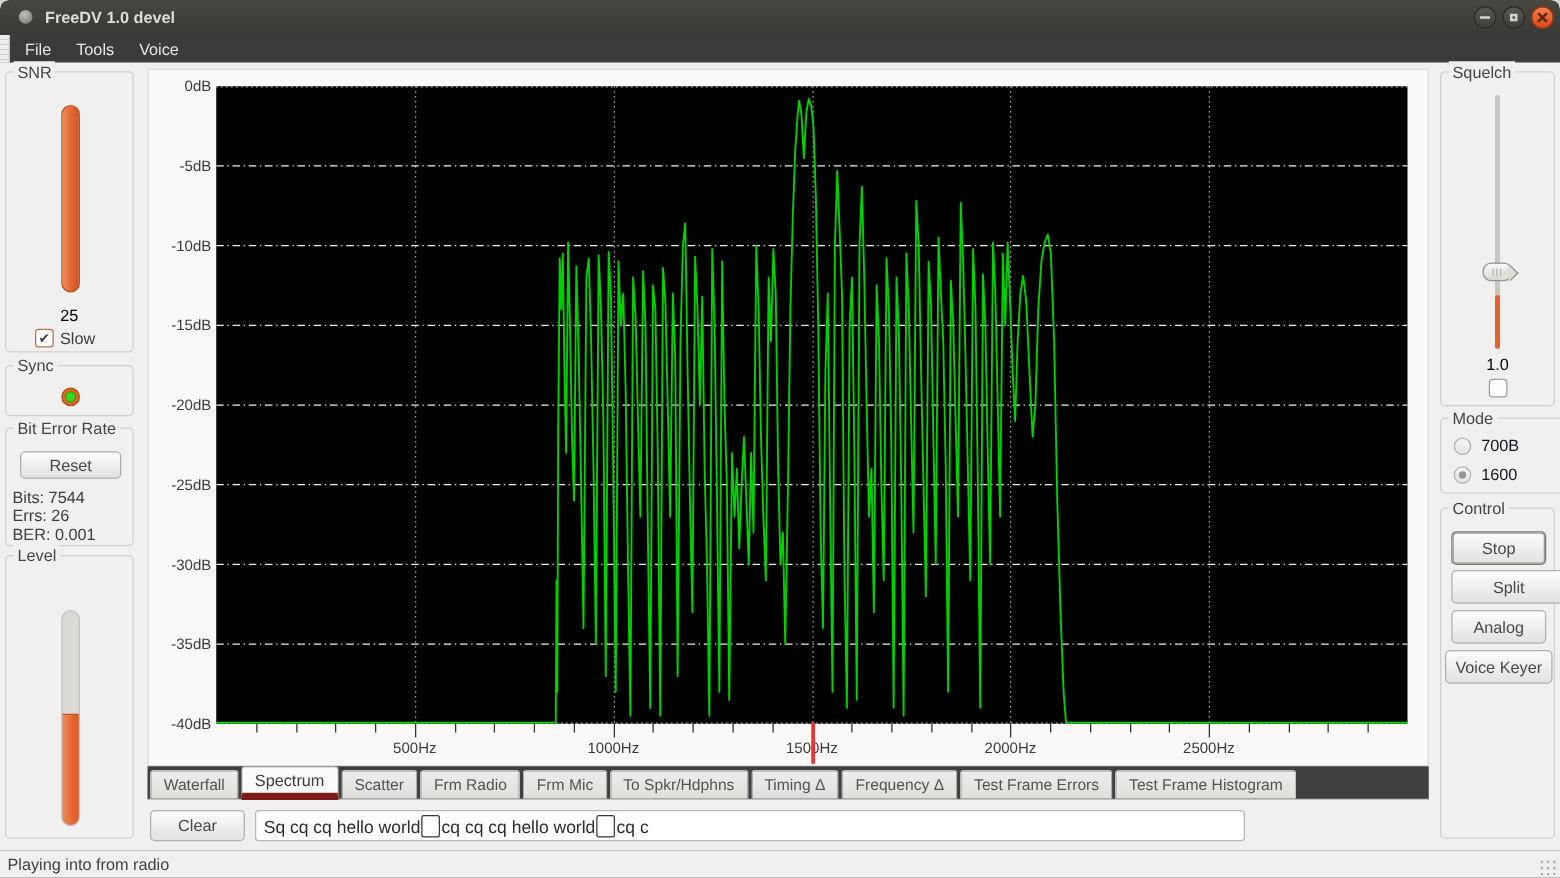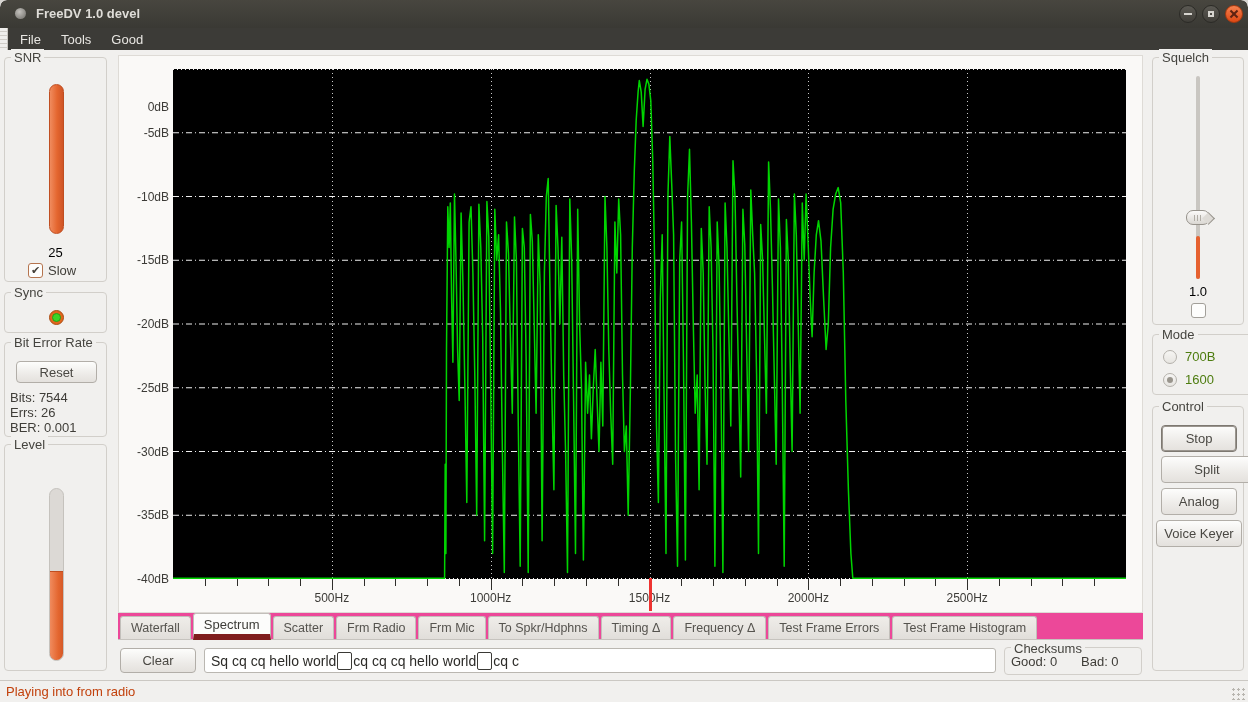--- a/index.html
+++ b/index.html
@@ -60,32 +60,32 @@
        background:linear-gradient(#fdfdfc,#edebe8 60%,#e4e1dd);border:1px solid #b2aea8;
        border-radius:4px;box-sizing:border-box;cursor:default;}
   .btn.active{border-color:#7d7871;box-shadow:inset 0 0 0 1px #9a958e;}
   .ctl-btn{position:absolute;}
   .reset-btn{position:absolute;left:11px;top:18px;width:81px;height:22px;}
   .ber-line{position:absolute;left:5px;font-size:13px;color:#3f3d38;}
   .radio-row{position:absolute;left:10px;display:flex;align-items:center;gap:8px;}
   .radio{width:14px;height:14px;border-radius:50%;background:linear-gradient(#f6f5f3,#e7e5e1);
          border:1px solid #b4b1ab;box-sizing:border-box;display:flex;align-items:center;justify-content:center;}
   .radio .dot{width:6px;height:6px;border-radius:50%;background:#99958d;}
-  .radio-label{font-size:13px;color:#4d7c0f;}
+  .radio-label{font-size:13px;color:#0f172a;}
   
   .plot-panel{position:absolute;left:118px;top:55px;width:1025px;height:558px;background:#faf9f7;
               border:1px solid #dedbd6;box-sizing:border-box;}
   #spec-svg{position:absolute;left:54px;top:13px;width:953px;height:510px;background:#000;display:block;}
   .ylabel{position:absolute;left:2px;width:48px;text-align:right;font-size:12px;color:#3c3b37;}
   .xtick{position:absolute;width:1px;background:#2f2e2b;}
   .xlabel{position:absolute;width:70px;text-align:center;font-size:12px;color:#3c3b37;}
   .cursor-line{position:absolute;width:3px;background:#ee3431;}
   
   .tabbar{position:absolute;left:118px;top:613px;width:1025px;height:27px;display:flex;align-items:flex-end;
-          padding-left:2px;border-bottom:1px solid #c6c3be;box-sizing:border-box;background:#ec4899;}
+          padding-left:2px;border-bottom:1px solid #c6c3be;box-sizing:border-box;background:#404040;}
   .tab{height:23px;box-sizing:border-box;padding:0 10px;font-size:12.5px;color:#55534e;display:flex;align-items:center;
        background:linear-gradient(#efede9,#e1deda);border:1px solid #c2bfba;border-bottom:none;
        border-radius:3px 3px 0 0;margin-right:2px;white-space:nowrap;}
   .tab.active{height:27px;background:#fcfcfb;position:relative;z-index:2;margin-bottom:-1px;
               border-bottom:6px solid #7f1d1d;color:#3c3b37;font-size:13px;}
   
   .bottom-row{position:absolute;left:118px;top:640px;width:1026px;height:40px;background:#f1f0ee;}
   .clear-btn{position:absolute;left:2px;top:8px;width:76px;height:25px;}
   .text-display{position:absolute;left:86px;top:8px;width:792px;height:25px;background:#fff;
                 border:1px solid #bab7b1;border-radius:3px;box-sizing:border-box;
@@ -93,21 +93,21 @@
   .ctrl-box{display:inline-flex;flex-direction:column;align-items:center;justify-content:center;
             width:13px;height:16px;border:1px solid #3a3935;border-radius:2px;margin:0 1px;
             font-family:"DejaVu Sans Mono",monospace;font-size:6.5px;line-height:7px;color:#2c2b28;gap:44px;}
   .checksums{position:absolute;left:886px;top:7px;width:138px;height:28px;border:1px solid #d2cfca;
              border-radius:4px;box-sizing:border-box;}
   .checksums .group-label{top:-8px;}
   .ck-val{position:absolute;top:6px;font-size:13px;color:#3f3d38;}
   
   .statusbar{position:absolute;left:0;top:680px;width:1248px;height:22px;background:#f1f0ee;
              border-top:1px solid #cbc8c3;box-sizing:border-box;}
-  .status-text{position:absolute;left:6px;top:3px;font-size:13px;color:#c2410c;text-align:right;}
+  .status-text{position:absolute;left:6px;top:3px;font-size:13px;color:#404040;text-align:right;}
   .resize-grip{position:absolute;right:3px;top:6px;width:14px;height:13px;
                background-image:radial-gradient(#b7b4ae 1px,transparent 1.2px);background-size:5px 5px;}
 </style>
 </head>
 <body>
 
 <div class="stage">
 
   <div class="titlebar">
     <div class="title-icon"></div>
@@ -122,21 +122,21 @@
         <div class="winbtn close">
           <span class="glyph-close"></span>
         </div>
       </div>
   </div>
 
   <div class="menubar">
     <div id="menu-items" style="display:flex;">
         <div class="menu-item">File</div>
         <div class="menu-item">Tools</div>
-        <div class="menu-item">Good</div>
+        <div class="menu-item">Voice</div>
       </div>
   </div>
   <div class="menu-grip"></div>
 
   <div class="group" style="left:4px;top:57px;width:103px;height:225px;">
     <span class="group-label">SNR</span>
     <div class="snr-meter meter-fill-orange"></div>
     <div class="center-text" style="top:187px;">25</div>
     <div class="check-row" style="left:23px;top:205px;">
       <span class="checkbox checked">✔</span>
@@ -177,21 +177,21 @@
         <line x1="0" y1="63.75" x2="953" y2="63.75" stroke="#efefef" stroke-width="1" stroke-dasharray="6 3 1 3"></line>
         <line x1="0" y1="127.5" x2="953" y2="127.5" stroke="#efefef" stroke-width="1" stroke-dasharray="6 3 1 3"></line>
         <line x1="0" y1="191.25" x2="953" y2="191.25" stroke="#efefef" stroke-width="1" stroke-dasharray="6 3 1 3"></line>
         <line x1="0" y1="255" x2="953" y2="255" stroke="#efefef" stroke-width="1" stroke-dasharray="6 3 1 3"></line>
         <line x1="0" y1="318.75" x2="953" y2="318.75" stroke="#efefef" stroke-width="1" stroke-dasharray="6 3 1 3"></line>
         <line x1="0" y1="382.5" x2="953" y2="382.5" stroke="#efefef" stroke-width="1" stroke-dasharray="6 3 1 3"></line>
         <line x1="0" y1="446.25" x2="953" y2="446.25" stroke="#efefef" stroke-width="1" stroke-dasharray="6 3 1 3"></line>
         <line x1="0" y1="509.5" x2="953" y2="509.5" stroke="#efefef" stroke-width="1" stroke-dasharray="1 3"></line>
         <polyline points="0.0,509.2 271.6,509.2 272.2,395.3 272.9,484.5 273.5,280.5 274.8,137.7 276.1,178.5 277.3,133.9 278.6,229.5 279.9,293.3 281.5,125.0 283.0,191.3 284.6,280.5 286.2,331.5 288.1,144.1 290.0,216.8 291.9,318.8 293.8,433.5 296.1,153.0 298.0,137.7 299.9,204.0 301.8,306.0 303.7,446.3 305.9,135.2 307.8,178.5 309.7,267.8 311.6,471.8 313.9,132.6 315.8,168.3 317.7,318.8 319.6,484.5 321.8,140.3 323.7,191.3 325.6,165.8 327.5,242.3 329.4,382.5 331.3,503.6 333.5,153.0 335.5,184.9 337.4,267.8 339.3,344.3 341.5,147.9 343.4,191.3 345.3,357.0 347.2,497.3 349.4,159.4 351.3,178.5 353.2,293.3 355.2,503.6 357.4,145.4 359.3,172.1 361.2,255.0 363.1,344.3 365.3,165.8 367.2,216.8 369.1,471.8 371.4,204.0 373.3,127.5 375.2,109.6 377.1,229.5 379.0,331.5 380.9,420.8 383.1,136.4 385.0,178.5 386.9,255.0 388.8,168.3 390.7,306.0 392.6,382.5 394.5,503.6 396.8,130.1 398.7,191.3 400.6,331.5 402.5,484.5 404.7,140.3 406.6,255.0 408.5,318.8 410.4,490.9 412.6,293.3 414.6,344.3 416.5,306.0 418.4,369.8 420.3,318.8 422.2,280.5 424.1,331.5 426.0,382.5 427.9,293.3 429.8,357.0 432.0,127.5 433.9,178.5 435.8,280.5 437.7,344.3 439.7,395.3 441.9,153.0 443.8,204.0 445.7,130.1 447.6,165.8 449.5,306.0 451.4,382.5 453.3,357.0 455.2,446.3 457.4,318.8 459.3,178.5 461.3,102.0 463.2,51.0 465.1,22.9 466.3,11.5 468.2,22.9 470.1,57.4 472.1,20.4 474.0,10.2 475.9,15.3 477.8,31.9 479.7,89.3 481.6,191.3 483.5,357.0 485.4,433.5 487.3,229.5 489.2,165.8 491.1,331.5 493.0,484.5 494.9,127.5 496.8,67.6 498.7,114.8 500.6,165.8 502.5,382.5 504.5,497.3 506.7,191.3 508.6,153.0 510.5,293.3 512.4,490.9 514.6,127.5 516.5,80.3 518.4,153.0 520.3,255.0 522.2,344.3 524.2,306.0 526.1,420.8 528.3,159.4 530.2,204.0 532.1,318.8 534.0,395.3 536.2,137.7 538.1,178.5 540.0,280.5 541.9,497.3 544.2,153.0 546.1,197.6 548.0,318.8 549.9,503.6 552.1,133.9 554.0,178.5 555.9,267.8 557.8,357.0 560.0,91.8 562.0,127.5 563.9,229.5 565.8,318.8 567.7,408.0 569.9,140.3 571.8,176.0 573.7,280.5 575.6,382.5 577.8,121.1 579.7,165.8 581.6,204.0 583.6,306.0 585.5,484.5 587.7,155.5 589.6,191.3 591.5,267.8 593.4,344.3 595.6,93.1 597.5,140.3 599.4,216.8 601.3,306.0 603.2,395.3 605.5,130.1 607.4,178.5 609.3,318.8 611.2,497.3 613.4,150.5 615.3,191.3 617.2,293.3 619.1,382.5 621.4,125.0 623.3,165.8 625.2,255.0 627.1,344.3 629.3,133.9 631.2,191.3 633.1,125.0 635.3,178.5 637.2,229.5 639.1,267.8 641.1,204.0 643.3,165.8 645.5,151.7 648.0,172.1 650.6,229.5 653.1,280.5 655.3,255.0 657.6,178.5 660.1,140.3 662.7,125.0 665.2,118.6 667.7,133.9 670.3,204.0 672.8,331.5 675.4,420.8 677.9,484.5 679.8,509.2 953.0,509.2" fill="none" stroke="#00d400" stroke-width="1.5" stroke-linejoin="round"></polyline>
       </svg>
-  <div class="ylabel" style="top: 6px; margin-top: 38px;">0dB</div>
+  <div class="ylabel" style="top: 6px;">0dB</div>
       <div class="ylabel" style="top: 69.75px;">-5dB</div>
       <div class="ylabel" style="top: 133.5px;">-10dB</div>
       <div class="ylabel" style="top: 197.25px;">-15dB</div>
       <div class="ylabel" style="top: 261px;">-20dB</div>
       <div class="ylabel" style="top: 324.75px;">-25dB</div>
       <div class="ylabel" style="top: 388.5px;">-30dB</div>
       <div class="ylabel" style="top: 452.25px;">-35dB</div>
       <div class="ylabel" style="top: 516px;">-40dB</div>
       <div class="xtick" style="left: 85.7667px; top: 523px; height: 7px;"></div>
       <div class="xtick" style="left: 117.533px; top: 523px; height: 7px;"></div>
@@ -251,25 +251,20 @@
           <span>00</span>
           <span>0A</span>
         </span>
         <span>cq cq cq hello world</span>
         <span class="ctrl-box">
           <span>00</span>
           <span>0A</span>
         </span>
         <span>cq c</span>
       </div>
-    <div class="checksums">
-      <span class="group-label">Checksums</span>
-      <span class="ck-val" style="left:6px;">Good: 0</span>
-      <span class="ck-val" style="left:76px;">Bad: 0</span>
-    </div>
   </div>
 
   <div class="group" style="left:1152px;top:57px;width:92px;height:268px;">
     <span class="group-label">Squelch</span>
     <div class="sq-track"></div>
     <div class="sq-fill"></div>
     <div class="sq-handle"></div>
     <div class="center-text" style="top:226px;">1.0</div>
     <div class="check-row" style="left:38px;top:245px;">
       <span class="checkbox unchecked"></span>

